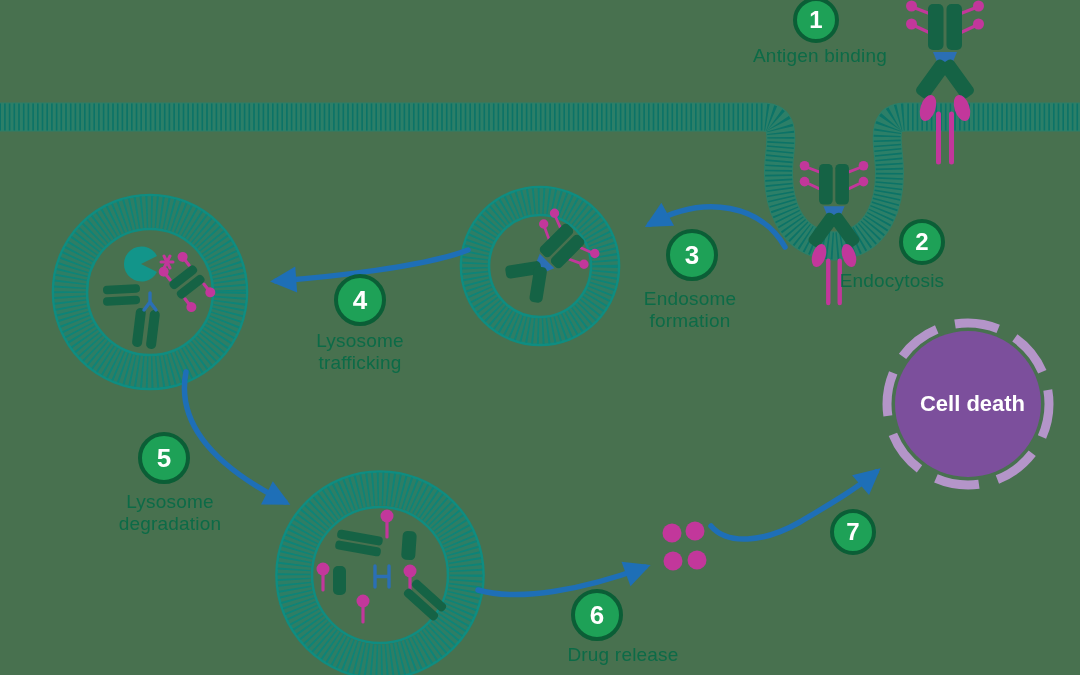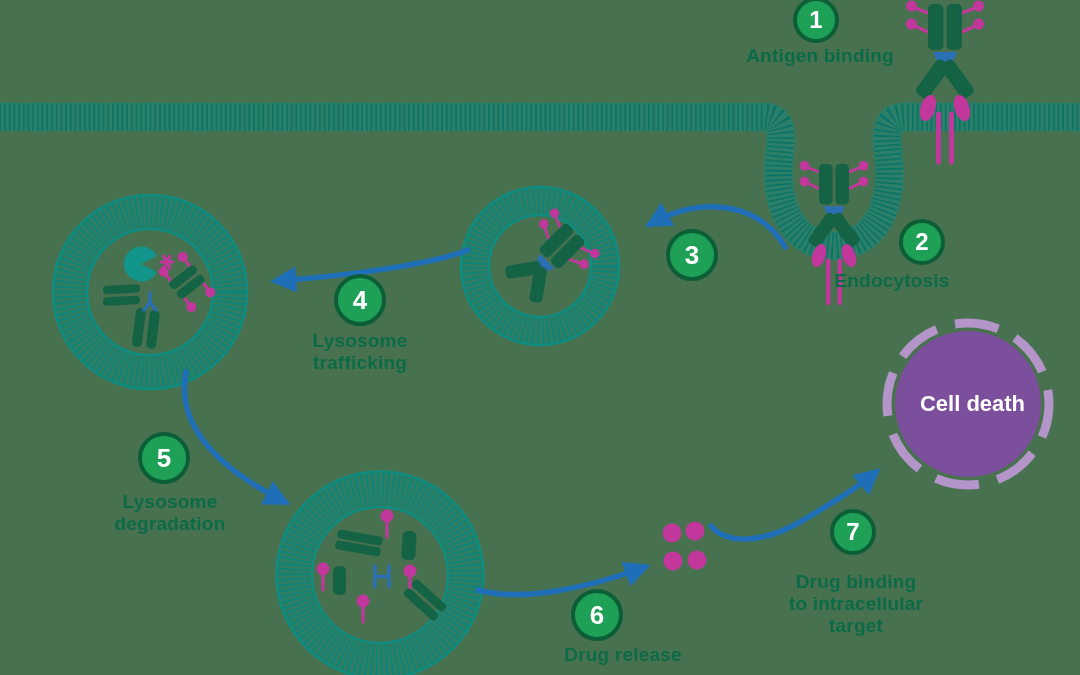--- a/index.html
+++ b/index.html
@@ -29,21 +29,21 @@
     position:absolute;border-radius:50%;
     background:#1EA157;border:4px solid #0B5E36;
     display:flex;align-items:center;justify-content:center;
     color:#FFFFFF;font-weight:700;box-sizing:border-box;
   }
   .step-circle.sm{width:46px;height:46px;font-size:24px;}
   .step-circle.lg{width:52px;height:52px;font-size:26px;}
   .step-label{
     position:absolute;transform:translateX(-50%);
     width:220px;text-align:center;white-space:pre-line;
-    color:#0C6B47;font-weight:700;font-size:19px;line-height:22px;
+    color:#0C6B47;font-weight:400;font-size:19px;line-height:22px;
     letter-spacing:.2px;
   }
   .cell-death-label{
     position:absolute;left:968px;top:404px;transform:translate(-50%,-50%);
     width:150px;text-align:center;color:#FFFFFF;font-weight:700;
     font-size:22px;line-height:24px;padding-left:9px;
   }
 </style>
 </head>
 <body>
@@ -208,24 +208,23 @@
     </div>
   <div class="step-circle lg" style="left:571px;top:589px">
       <span>6</span>
     </div>
   <div class="step-circle sm" style="left:830px;top:509px">
       <span>7</span>
     </div>
 
   <div class="step-label" style="left:820px;top:45px">Antigen binding</div>
   <div class="step-label" style="left:892px;top:270px">Endocytosis</div>
+  <div class="step-label" style="left:690px;top:288px">Endosome
+formation</div>
   <div class="step-label" style="left:360px;top:330px">Lysosome
 trafficking</div>
   <div class="step-label" style="left:170px;top:491px">Lysosome
 degradation</div>
   <div class="step-label" style="left:623px;top:644px">Drug release</div>
-  <div class="step-label" style="left:856px;top:571px">Drug binding
-to intracellular
-target</div>
 
   <div class="cell-death-label">Cell death</div>
 
 </div>
 
 </body></html>

